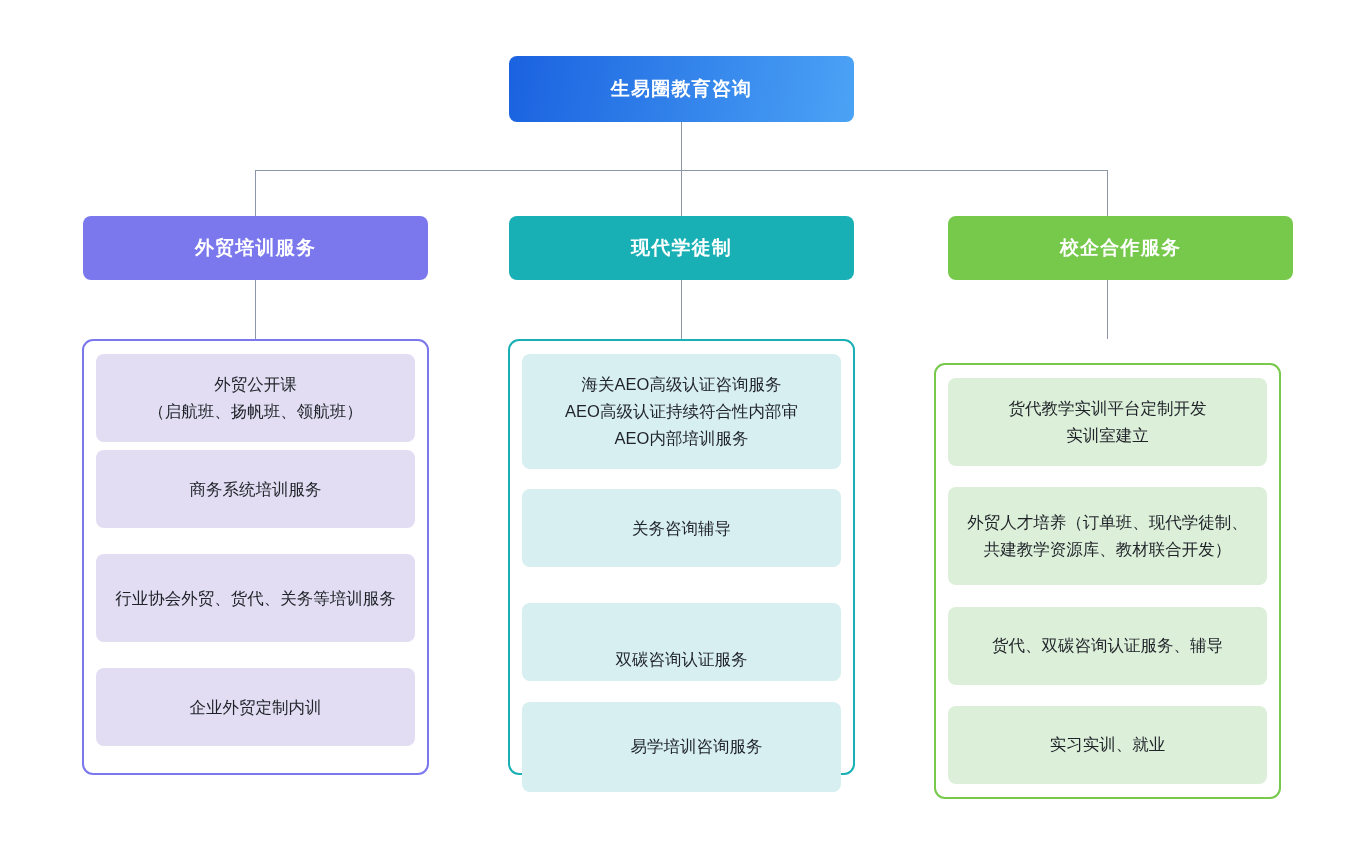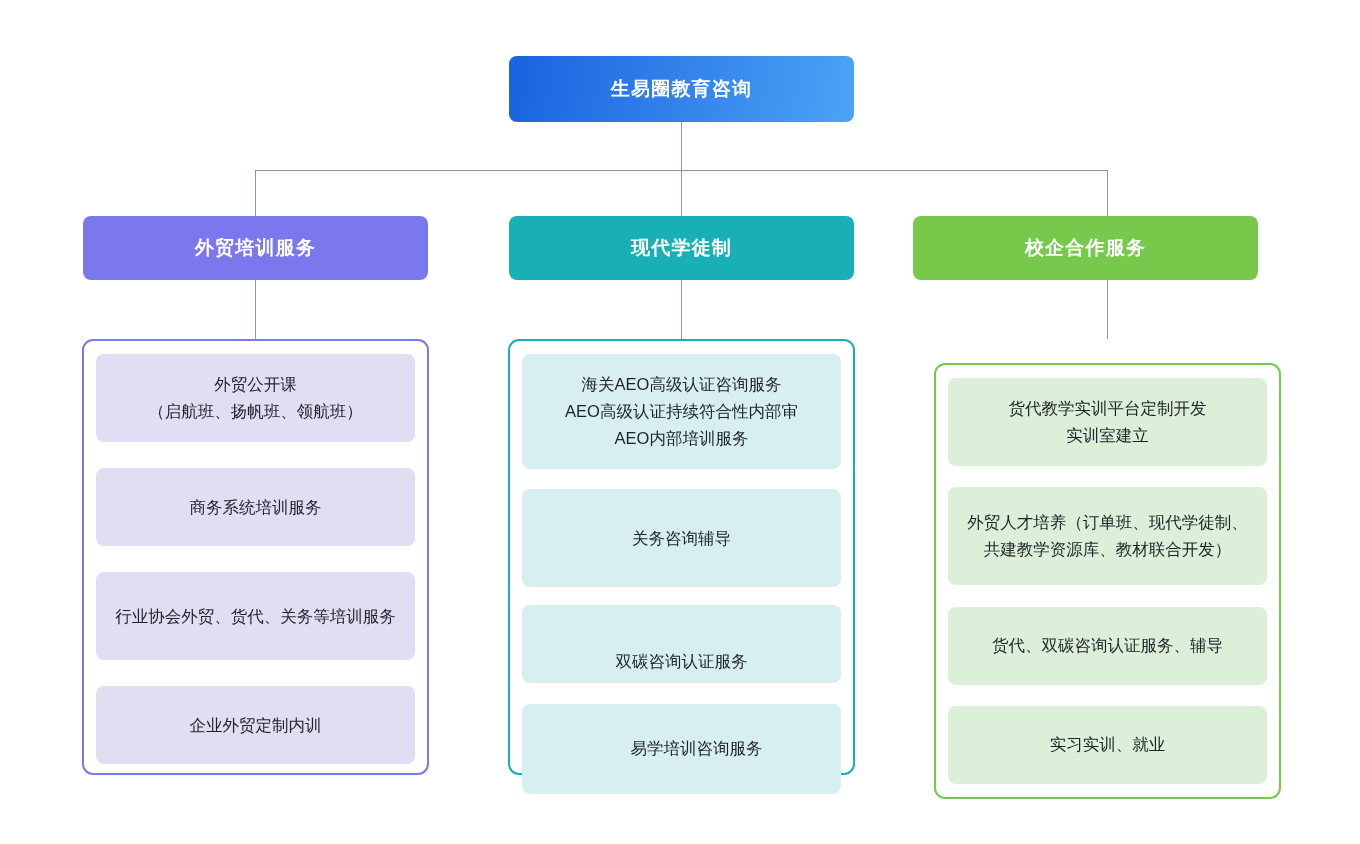--- a/index.html
+++ b/index.html
@@ -93,21 +93,21 @@
     line-height: 27px;
     color: #1f2329;
     box-sizing: border-box;
     padding: 8px 14px;
     white-space: pre-line;
   }
 
   
   .col-0 { left: 83px; }
   .col-1 { left: 509px; }
-  .col-2 { left: 913px; align-items: center; }
+  .col-2 { left: 948px; align-items: center; }
 
   .cont-0 { left: 82px; }
   .cont-1 { left: 508px; }
   .cont-2 { left: 934px; margin-top: 24px; }
 </style>
 </head>
 <body>
 
 <div id="org-chart">
 
@@ -131,31 +131,31 @@
     <span>外贸培训服务</span>
   </div>
   <div class="category-header col-1" style="background: rgb(24, 176, 180);">
     <span>现代学徒制</span>
   </div>
   <div class="category-header col-2" style="background: rgb(118, 201, 74);">
     <span>校企合作服务</span>
   </div>
 
   <div class="category-container cont-0" style="border-color: rgb(123, 120, 238);">
-      <div class="item-box" style="background: rgb(226, 221, 243); height: 88px; flex: 0 0 auto; margin-bottom: 26px;"><span>外贸公开课
+      <div class="item-box" style="background: rgb(226, 221, 243); height: 88px; flex: 0 0 auto; margin-bottom: 8px;"><span>外贸公开课
 （启航班、扬帆班、领航班）</span></div>
       <div class="item-box" style="background: rgb(226, 221, 243); height: 78px; flex: 0 0 auto; margin-bottom: 26px;"><span>商务系统培训服务</span></div>
       <div class="item-box" style="background: rgb(226, 221, 243); height: 88px; flex: 0 0 auto; margin-bottom: 26px;"><span>行业协会外贸、货代、关务等培训服务</span></div>
       <div class="item-box" style="background: rgb(226, 221, 243); height: 78px; flex: 0 0 auto;"><span>企业外贸定制内训</span></div>
     </div>
   <div class="category-container cont-1" style="border-color: rgb(24, 176, 180);">
       <div class="item-box" style="background: rgb(215, 239, 240); height: 115px; flex: 0 0 auto; margin-bottom: 20.3333px;"><span>海关AEO高级认证咨询服务
 AEO高级认证持续符合性内部审
 AEO内部培训服务</span></div>
-      <div class="item-box" style="background: rgb(215, 239, 240); height: 98px; flex: 0 0 auto; margin-bottom: 18px;"><span>关务咨询辅导</span></div>
+      <div class="item-box" style="background: rgb(215, 239, 240); height: 78px; flex: 0 0 auto; margin-bottom: 36px;"><span>关务咨询辅导</span></div>
       <div class="item-box" style="background: rgb(215, 239, 240); height: 78px; flex: 0 0 auto; margin-bottom: 20.3333px; align-items: flex-end;"><span>双碳咨询认证服务</span></div>
       <div class="item-box" style="background: rgb(215, 239, 240); height: 90px; flex: 0 0 auto; padding-left: 44px;"><span>易学培训咨询服务</span></div>
     </div>
   <div class="category-container cont-2" style="border-color: rgb(118, 201, 74);">
       <div class="item-box" style="background: rgb(220, 239, 217); height: 88px; flex: 0 0 auto; margin-bottom: 21.3333px;"><span>货代教学实训平台定制开发
 实训室建立</span></div>
       <div class="item-box" style="background: rgb(220, 239, 217); height: 98px; flex: 0 0 auto; margin-bottom: 21.3333px;"><span>外贸人才培养（订单班、现代学徒制、共建教学资源库、教材联合开发）</span></div>
       <div class="item-box" style="background: rgb(220, 239, 217); height: 78px; flex: 0 0 auto; margin-bottom: 21.3333px;"><span>货代、双碳咨询认证服务、辅导</span></div>
       <div class="item-box" style="background: rgb(220, 239, 217); height: 78px; flex: 0 0 auto;"><span>实习实训、就业</span></div>
     </div>

